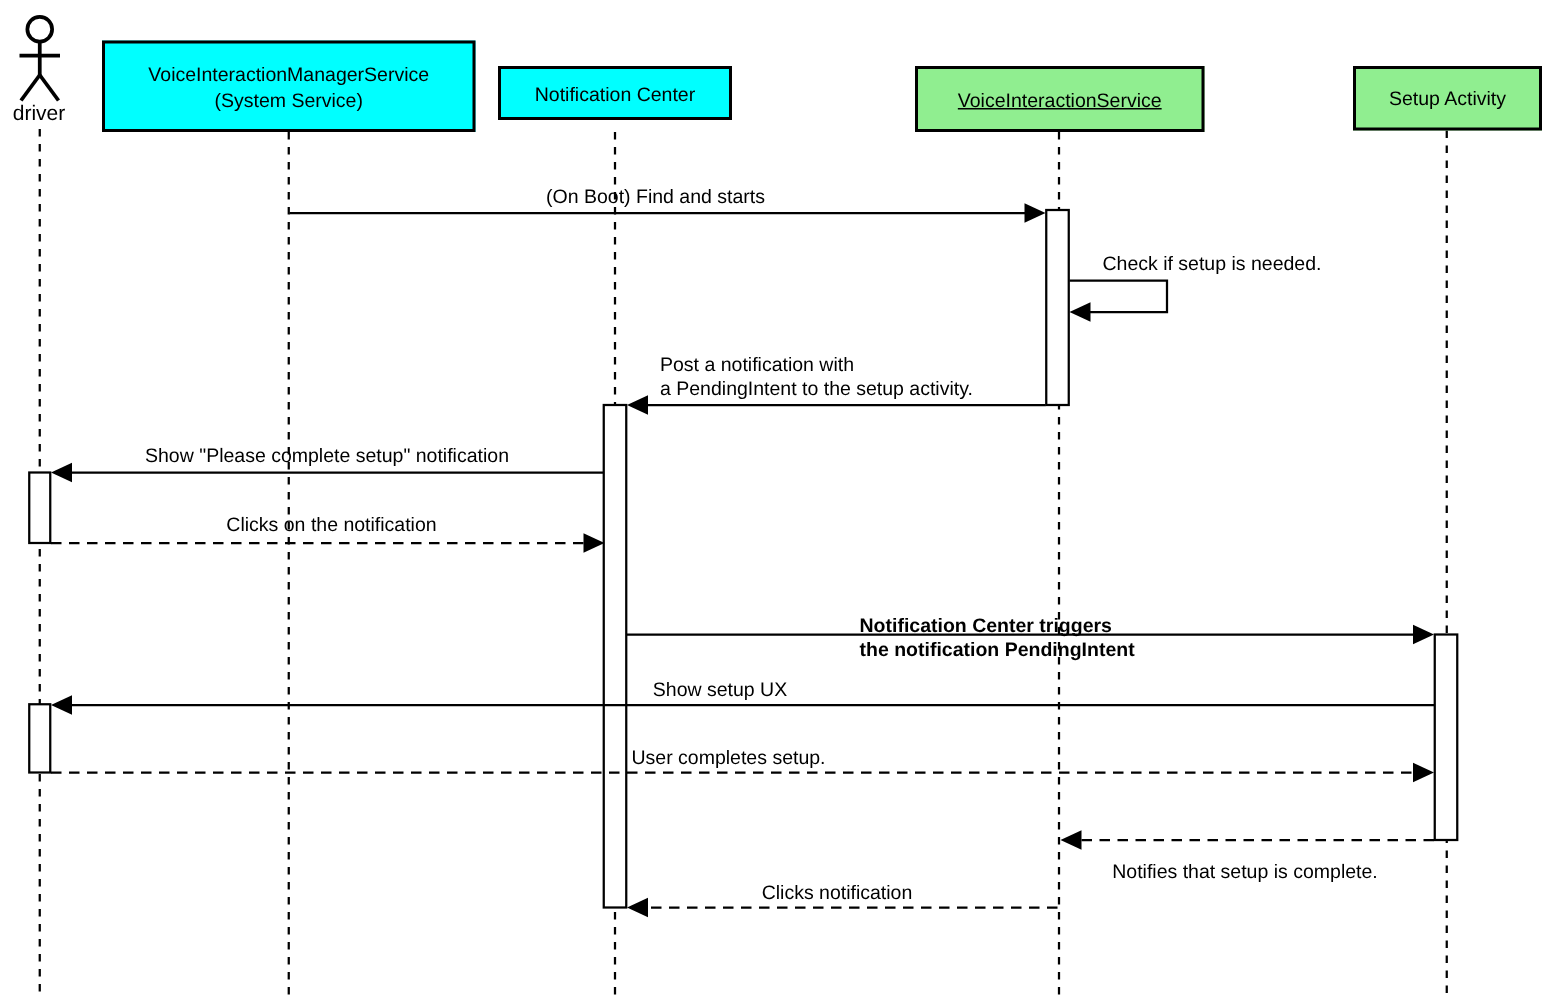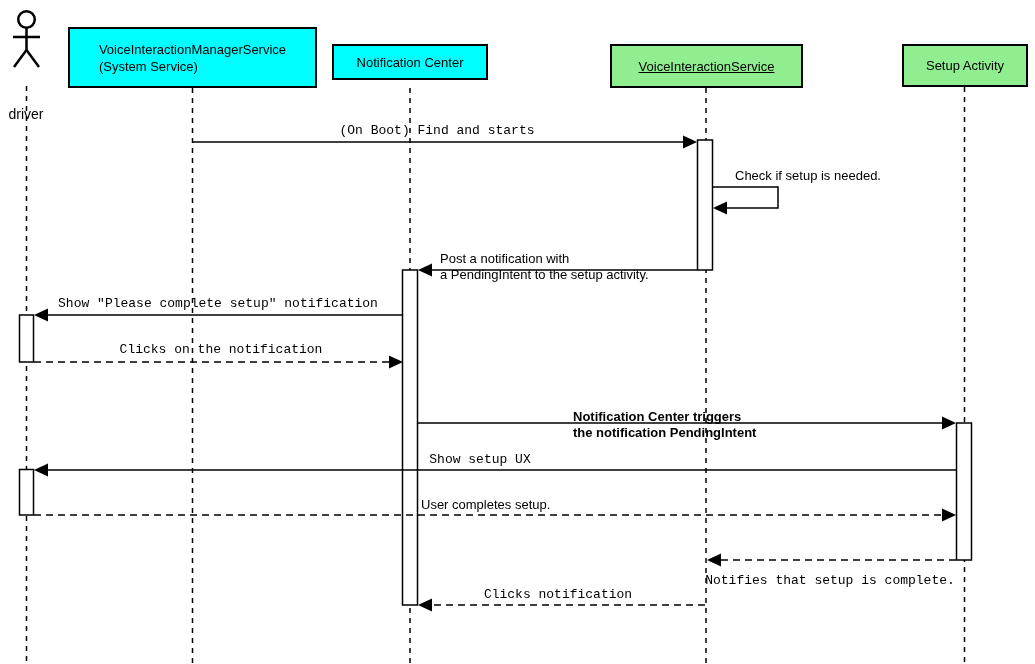--- a/index.html
+++ b/index.html
@@ -17,48 +17,48 @@
     left: 0; top: 0;
     width: 1035px; height: 664px;
   }
   .pbox {
     position: absolute;
     box-sizing: border-box;
     border: 2.5px solid #000000;
     display: flex;
     align-items: center;
     justify-content: center;
+    text-align: center;
     font-size: 13px;
     line-height: 17px;
     white-space: pre-line;
   }
   .pbox.cyan  { background: #00ffff; }
   .pbox.green { background: #90ee90; }
   .box-vims { left: 68px;  top: 27px; width: 249px; height: 61px; }
   .box-nc   { left: 332px; top: 44px; width: 156px; height: 36px; }
   .box-vis  { left: 610px; top: 44px; width: 193px; height: 44px; text-decoration: underline; }
   .box-sa   { left: 902px; top: 44px; width: 126px; height: 43px; }
   .actor-label {
     position: absolute;
     left: 26px; top: 67px;
     transform: translateX(-50%);
     font-size: 14px;
     white-space: nowrap;
-    margin-top: 39px;
   }
   .mlabel {
     position: absolute;
     font-size: 13px;
     line-height: 16px;
     white-space: pre-line;
   }
-  .mlabel.center { transform: translateX(-50%); white-space: nowrap; font-family: Liberation Mono, monospace; }
+  .mlabel.center { transform: translateX(-50%); white-space: nowrap; }
   .ml1  { left: 437px; top: 123px; }
   .ml2  { left: 735px; top: 168px; }
-  .ml3  { left: 440px; top: 235px; margin-top: 16px; }
+  .ml3  { left: 440px; top: 235px; }
   .ml4  { left: 218px; top: 296px; }
   .ml5  { left: 221px; top: 342px; }
   .ml6  { left: 573px; top: 409px; font-weight: bold; }
   .ml7  { left: 480px; top: 452px; }
   .ml8  { left: 421px; top: 497px; text-align: center; }
   .ml9  { left: 830px; top: 573px; }
   .ml10 { left: 558px; top: 587px; }
 </style>
 </head>
 <body>

